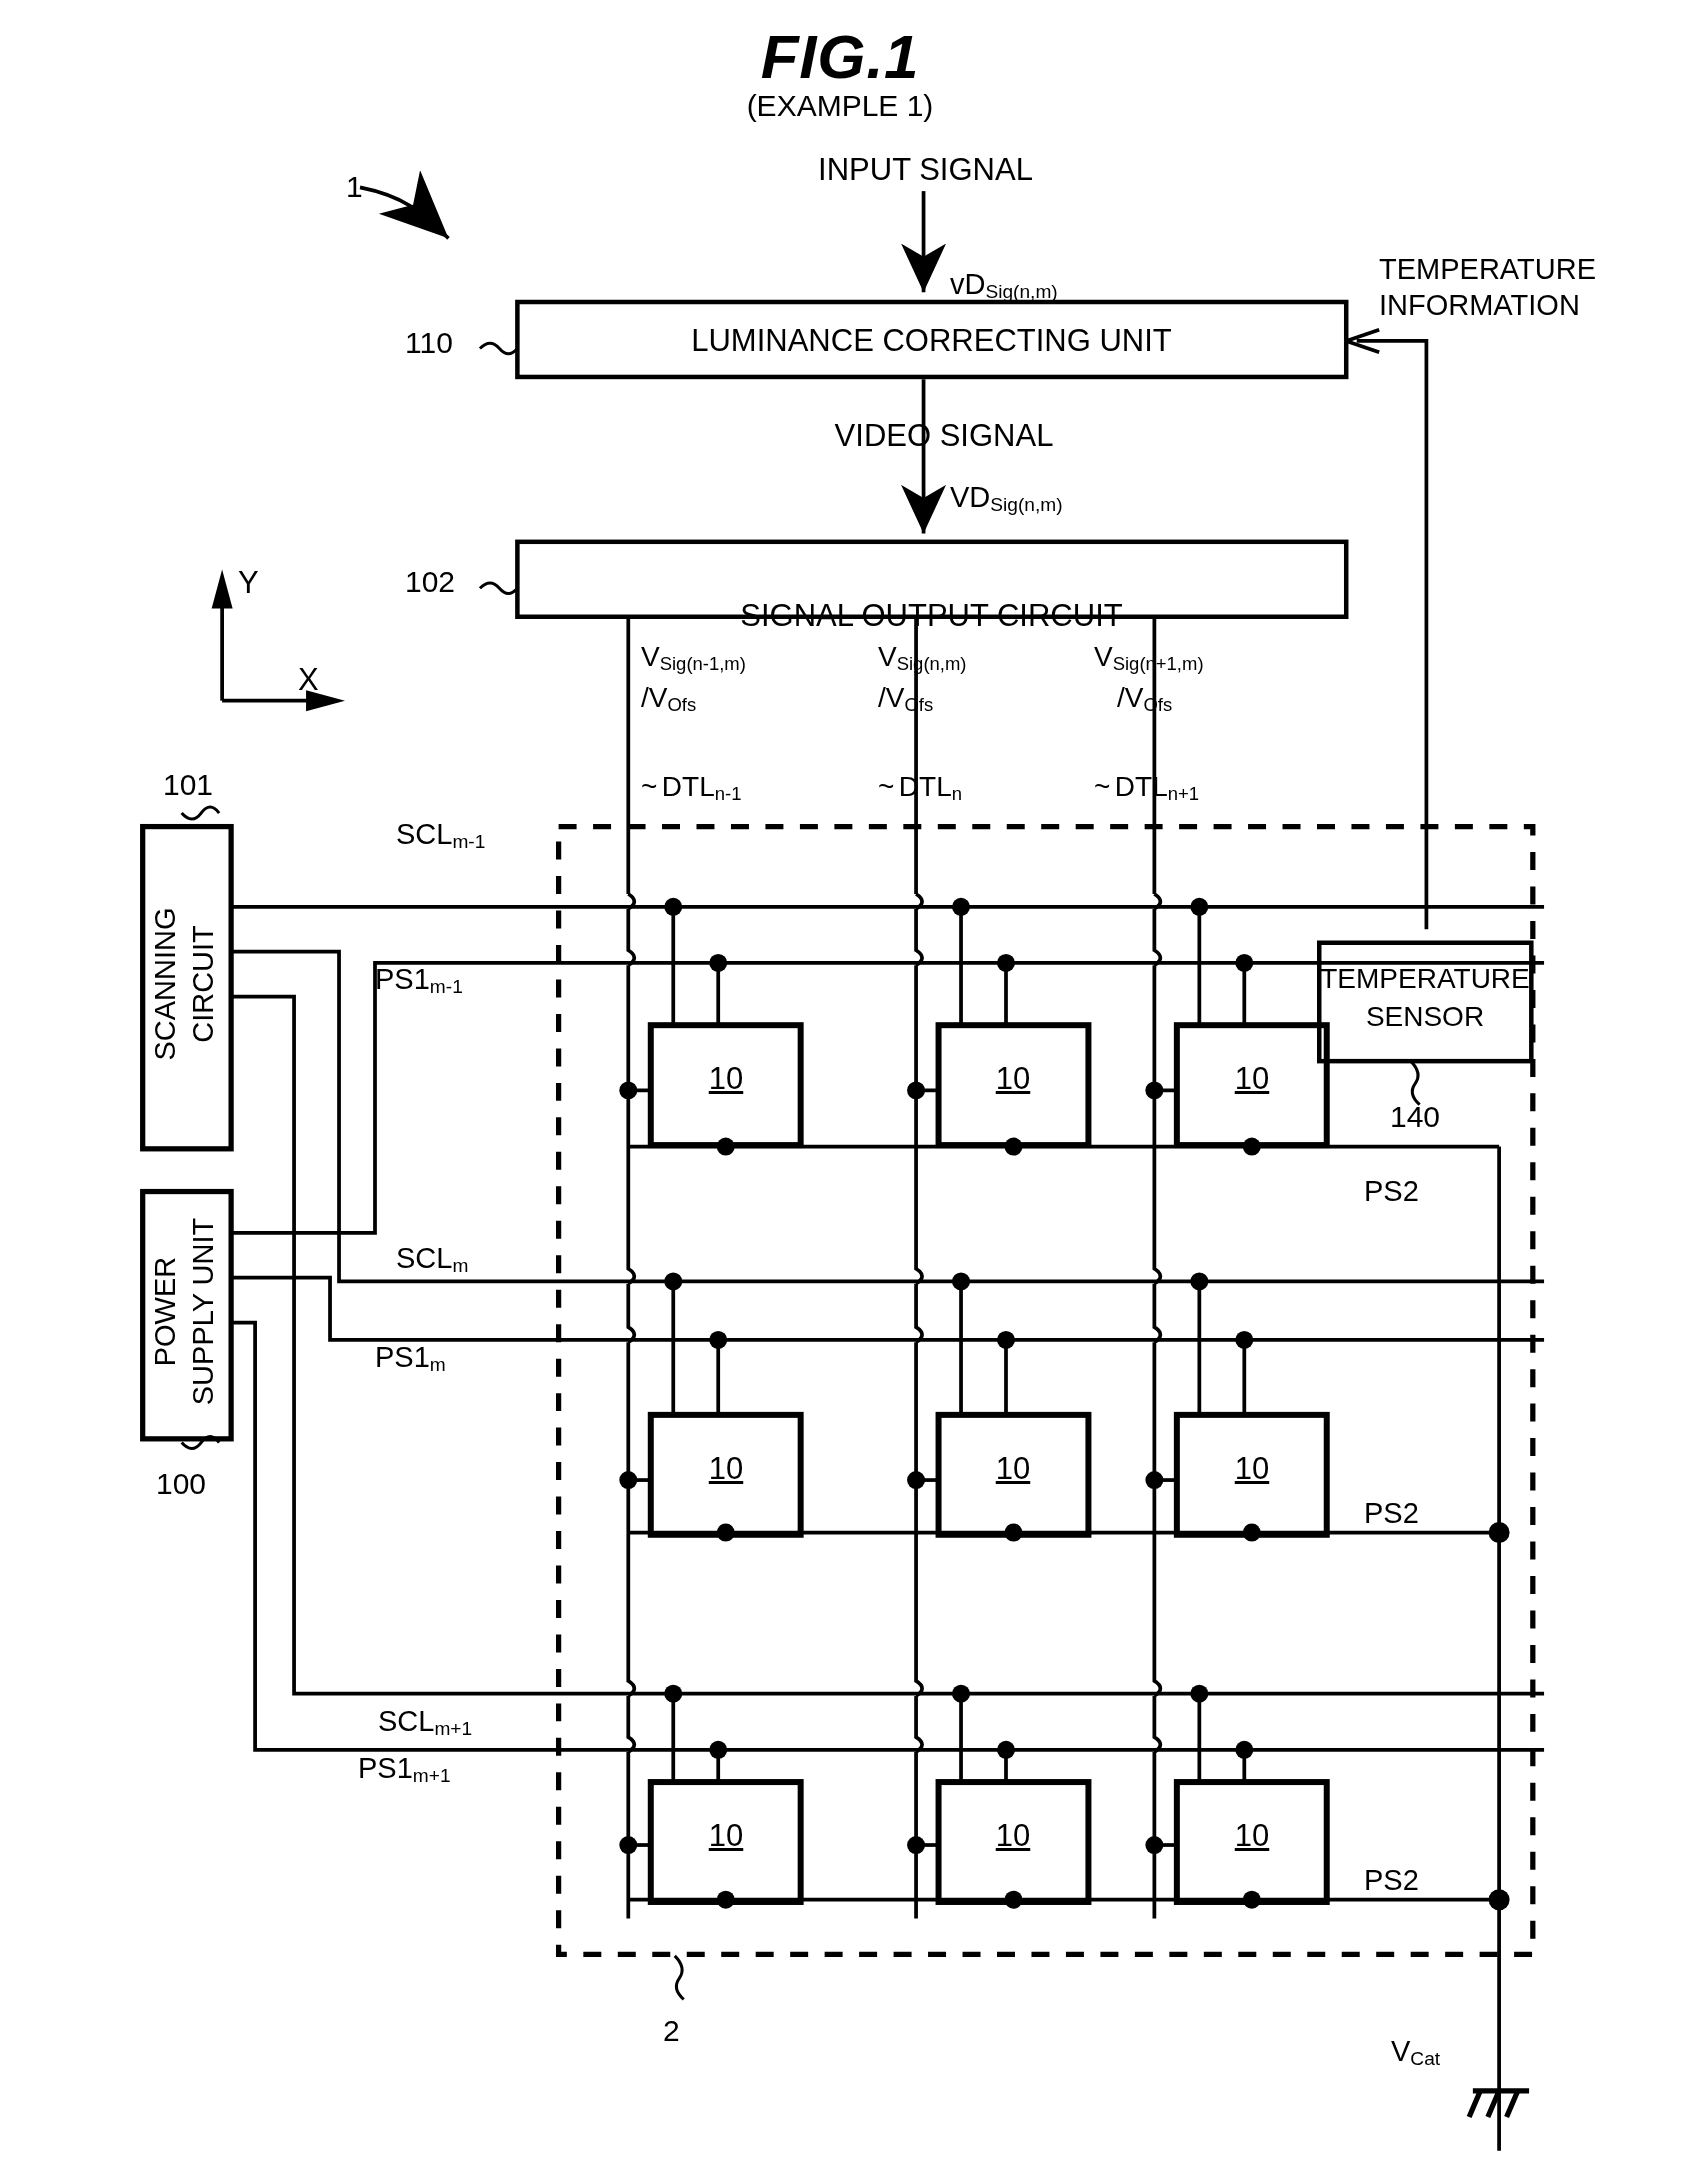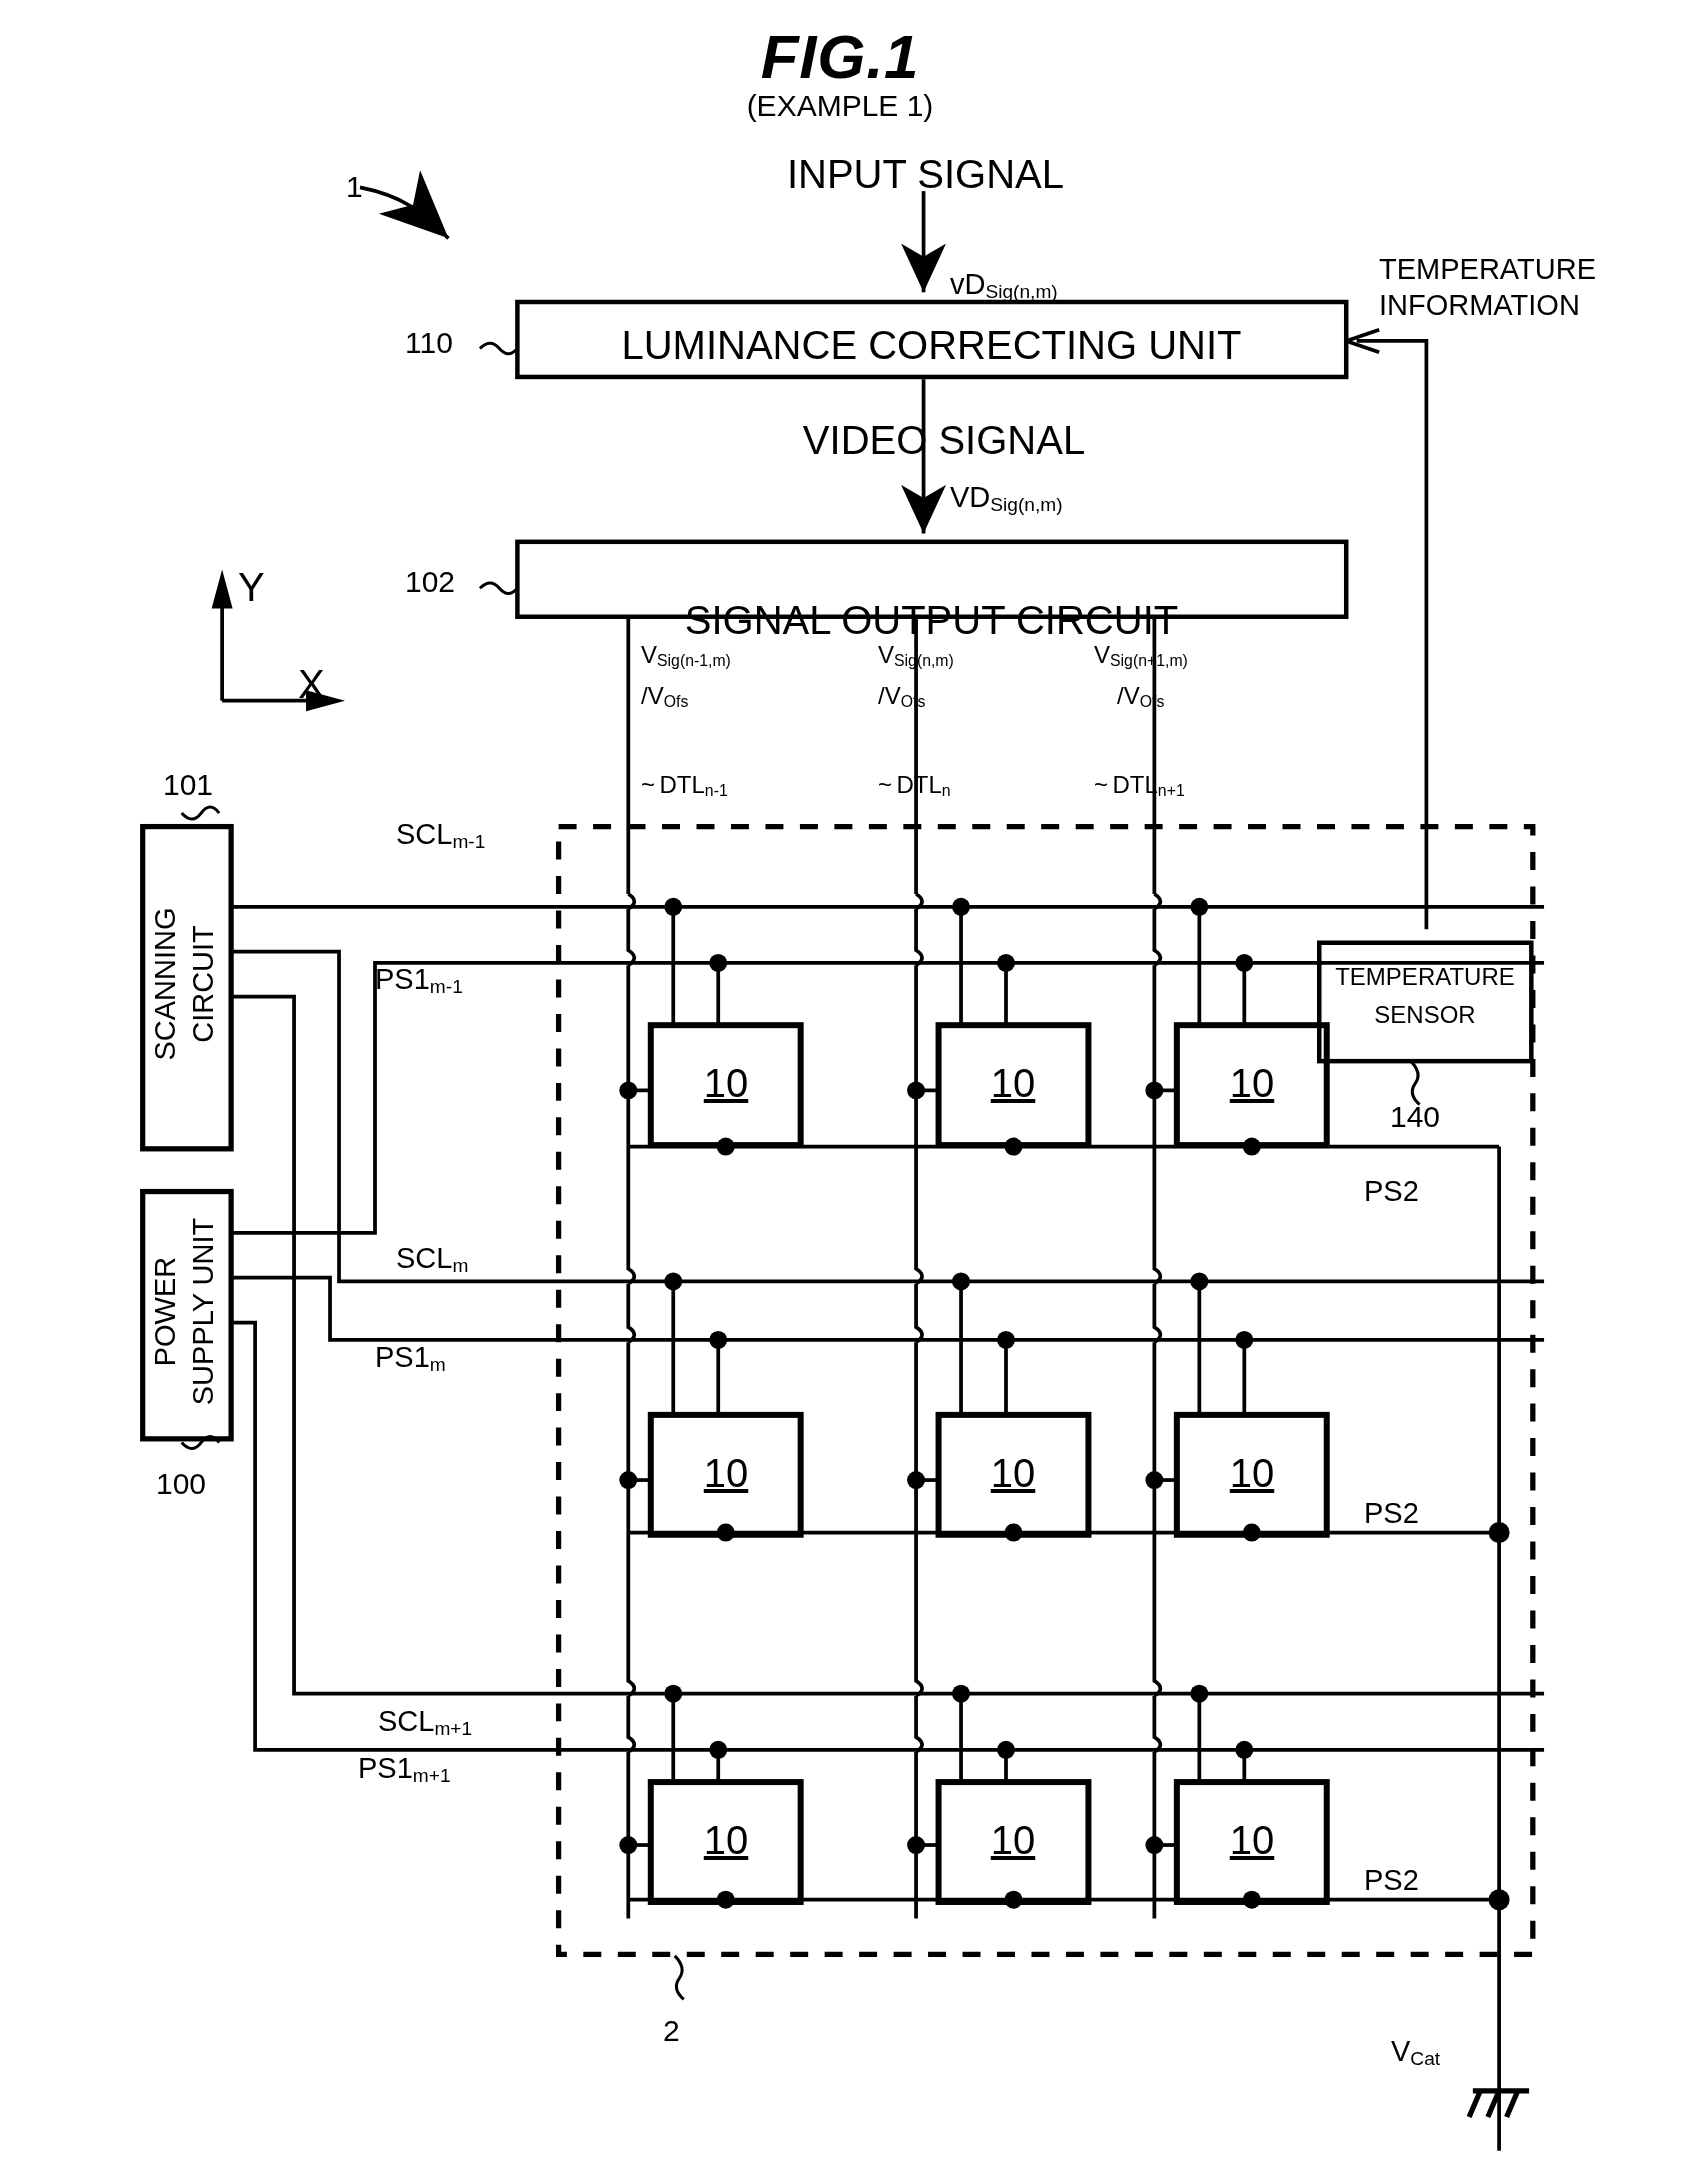--- a/index.html
+++ b/index.html
@@ -5,23 +5,23 @@
   html,body{margin:0;padding:0;background:#fff;}
   body{
     width:1689px;height:2183px;position:relative;overflow:hidden;
     font-family:"Liberation Sans", sans-serif;color:#000;
   }
   #fig{position:absolute;left:0;top:0;width:1689px;height:2183px;}
   .lbl{position:absolute;white-space:nowrap;line-height:1;}
   .sub{font-size:0.66em;vertical-align:baseline;position:relative;top:0.20em;}
   .title{font-style:italic;font-weight:bold;font-size:62px;letter-spacing:0.7px;}
   .subtitle{font-size:30px;}
-  .t36{font-size:24px;}
+  .t36{font-size:28px;}
   .t38{font-size:29px;}
-  .t40{font-size:40px;}
+  .t40{font-size:31px;}
   .num{font-size:30px;}
   .rot{transform:rotate(-90deg);transform-origin:left top;}
   .ctr{text-align:center;}
 </style>
 </head>
 <body>
 
 <svg id="fig" viewBox="0 0 2253 2913">
   <defs>
     <marker id="ar" markerWidth="16" markerHeight="16" refX="13" refY="6" orient="auto">

